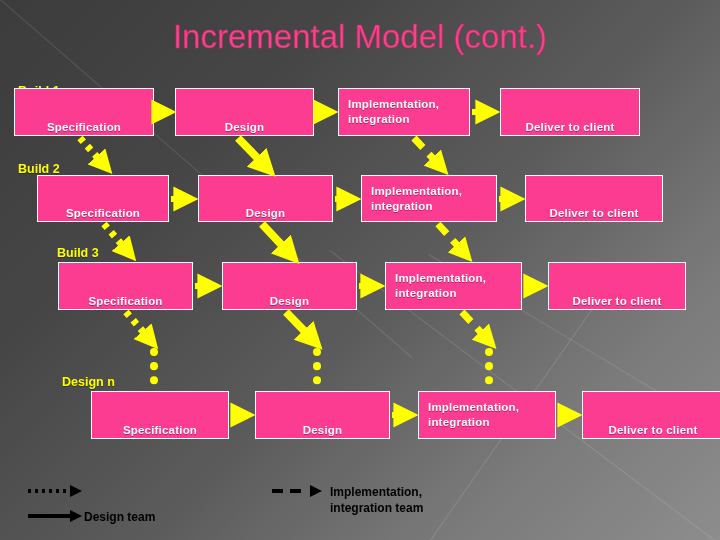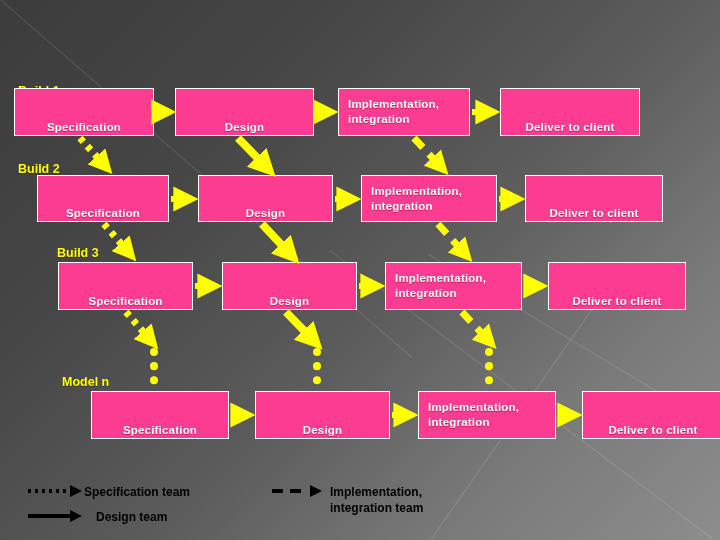--- a/index.html
+++ b/index.html
@@ -89,20 +89,21 @@
 </head>
 <body>
 
 <div id="slide">
 
   <div class="hairline" style="left:-10px; top:-10px; width:560px; transform:rotate(41deg);"></div>
   <div class="hairline" style="left:330px; top:250px; width:520px; transform:rotate(37deg);"></div>
   <div class="hairline" style="left:720px; top:430px; width:340px; transform:rotate(211deg);"></div>
   <div class="hairline" style="left:430px; top:540px; width:320px; transform:rotate(-55deg);"></div>
 
+  <div class="title">Incremental Model (cont.)</div>
 
   <div class="build-label" style="left:18px; top:84px;">Build 1</div>
 
   <div class="stage-box center" style="left:14px; top:88px; width:140px; height:48px;">
     <span class="lbl">Specification</span>
   </div>
   <div class="stage-box center" style="left:175px; top:88px; width:139px; height:48px;">
     <span class="lbl">Design</span>
   </div>
   <div class="stage-box left" style="left:338px; top:88px; width:132px; height:48px;">
@@ -135,21 +136,21 @@
   <div class="stage-box center" style="left:222px; top:262px; width:135px; height:48px;">
     <span class="lbl">Design</span>
   </div>
   <div class="stage-box left" style="left:385px; top:262px; width:137px; height:48px;">
     <span class="lbl">Implementation,<br>integration</span>
   </div>
   <div class="stage-box center" style="left:548px; top:262px; width:138px; height:48px;">
     <span class="lbl">Deliver to client</span>
   </div>
 
-  <div class="build-label" style="left:62px; top:375px;">Model n</div>
+  <div class="build-label" style="left:62px; top:375px;">Design n</div>
 
   <div class="stage-box center" style="left:91px; top:391px; width:138px; height:48px;">
     <span class="lbl">Specification</span>
   </div>
   <div class="stage-box center" style="left:255px; top:391px; width:135px; height:48px;">
     <span class="lbl">Design</span>
   </div>
   <div class="stage-box left" style="left:418px; top:391px; width:138px; height:48px;">
     <span class="lbl">Implementation,<br>integration</span>
   </div>
@@ -212,27 +213,26 @@
     </g>
     <g stroke="#ffff00" stroke-width="8" fill="none" stroke-linecap="round" stroke-dasharray="0.1 14">
       <line x1="489" y1="352" x2="489" y2="388"></line>
     </g>
   </svg>
 
   <svg class="legend-gfx" width="60" height="16" style="left:28px; top:483px;">
     <line x1="0" y1="8" x2="42" y2="8" stroke="#000" stroke-width="4" stroke-dasharray="3 4"></line>
     <path d="M 42 2 L 54 8 L 42 14 z" fill="#000"></path>
   </svg>
-  <div class="legend-item" style="left:84px; top:484px;">Specification team</div>
 
   <svg class="legend-gfx" width="60" height="16" style="left:28px; top:508px;">
     <line x1="0" y1="8" x2="44" y2="8" stroke="#000" stroke-width="4"></line>
     <path d="M 42 2 L 54 8 L 42 14 z" fill="#000"></path>
   </svg>
-  <div class="legend-item" style="left:96px; top:509px;">Design team</div>
+  <div class="legend-item" style="left:84px; top:509px;">Design team</div>
 
   <svg class="legend-gfx" width="56" height="16" style="left:272px; top:483px;">
     <line x1="0" y1="8" x2="36" y2="8" stroke="#000" stroke-width="4" stroke-dasharray="11 7"></line>
     <path d="M 38 2 L 50 8 L 38 14 z" fill="#000"></path>
   </svg>
   <div class="legend-item" style="left:330px; top:484px;">Implementation,<br>integration  team</div>
 
 </div>
 
 </body></html>

